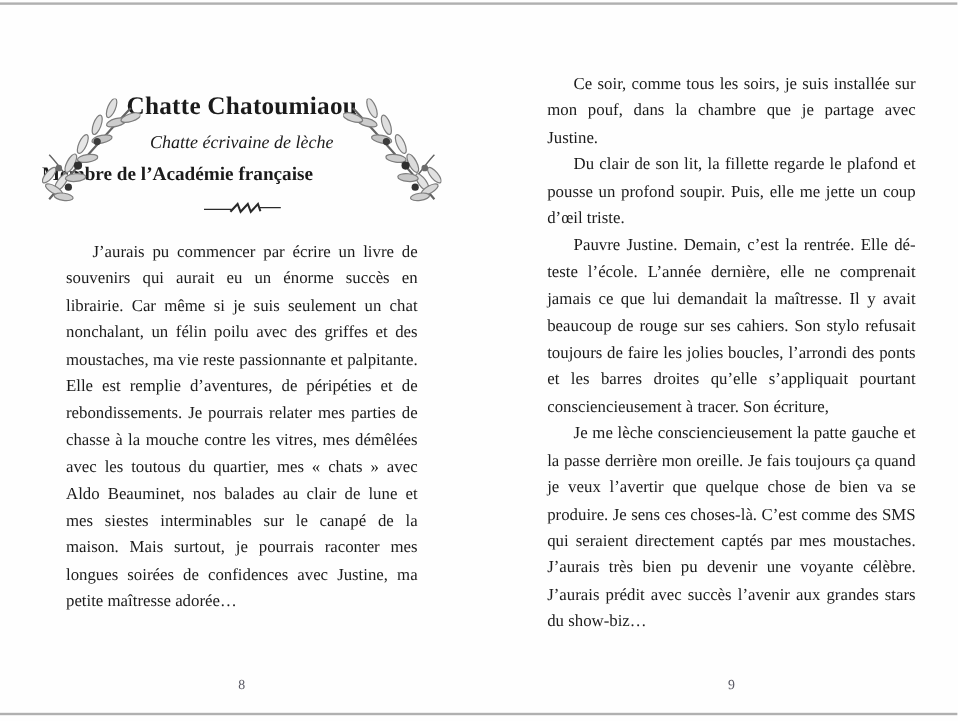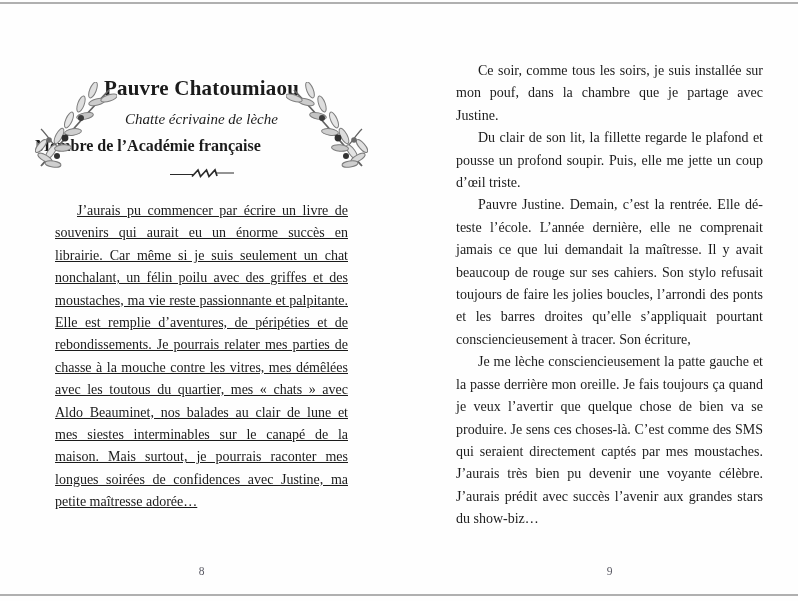--- a/index.html
+++ b/index.html
@@ -44,21 +44,21 @@
     font-size:15px;font-style:italic;
   }
   .author-affiliation{
     margin:9px 0 0 0;
     text-align:left;
     font-size:16px;font-weight:bold;
   }
   .divider{margin-top:13px;text-align:center;color:var(--ornament);line-height:0;}
 
   .body-text{position:absolute;left:0;right:0;}
-  .left-page .body-text{top:200px;text-decoration:underline;}
+  .left-page .body-text{top:200px;}
   .right-page .body-text{top:60px;}
   .body-text p{
     margin:0;
     font-size:14px;line-height:22.4px;
     text-align:justify;
     text-indent:22px;
     color:var(--text);
   }
 
   .page-number{
@@ -130,21 +130,21 @@
           </g>
           <g stroke="none">
             <circle cx="30" cy="56" r="3.4" fill="#2f2f2f"></circle>
             <circle cx="46" cy="36" r="3" fill="#3c3c3c"></circle>
             <circle cx="14" cy="58" r="2.8" fill="#6b6b6b"></circle>
             <circle cx="22" cy="74" r="3" fill="#333333"></circle>
           </g>
         </svg>
       </span>
 
-      <h1 class="author-name">Pauvre Chatoumiaou</h1>
+      <h1 class="author-name">Chatte Chatoumiaou</h1>
       <p class="author-subtitle">Chatte écrivaine de lèche</p>
       <p class="author-affiliation">Membre de l’Académie française</p>
 
       <div class="divider">
         <svg width="66" height="12" viewBox="0 0 132 24" aria-hidden="true">
           <g stroke="currentColor" fill="none">
             <path d="M2 13 H48" stroke-width="2"></path>
             <path d="M46 17 L58 4 L63 17 L75 4 L80 17 L92 4 L96 16" stroke-width="3.4"></path>
             <path d="M94 10 H130" stroke-width="2"></path>
           </g>

